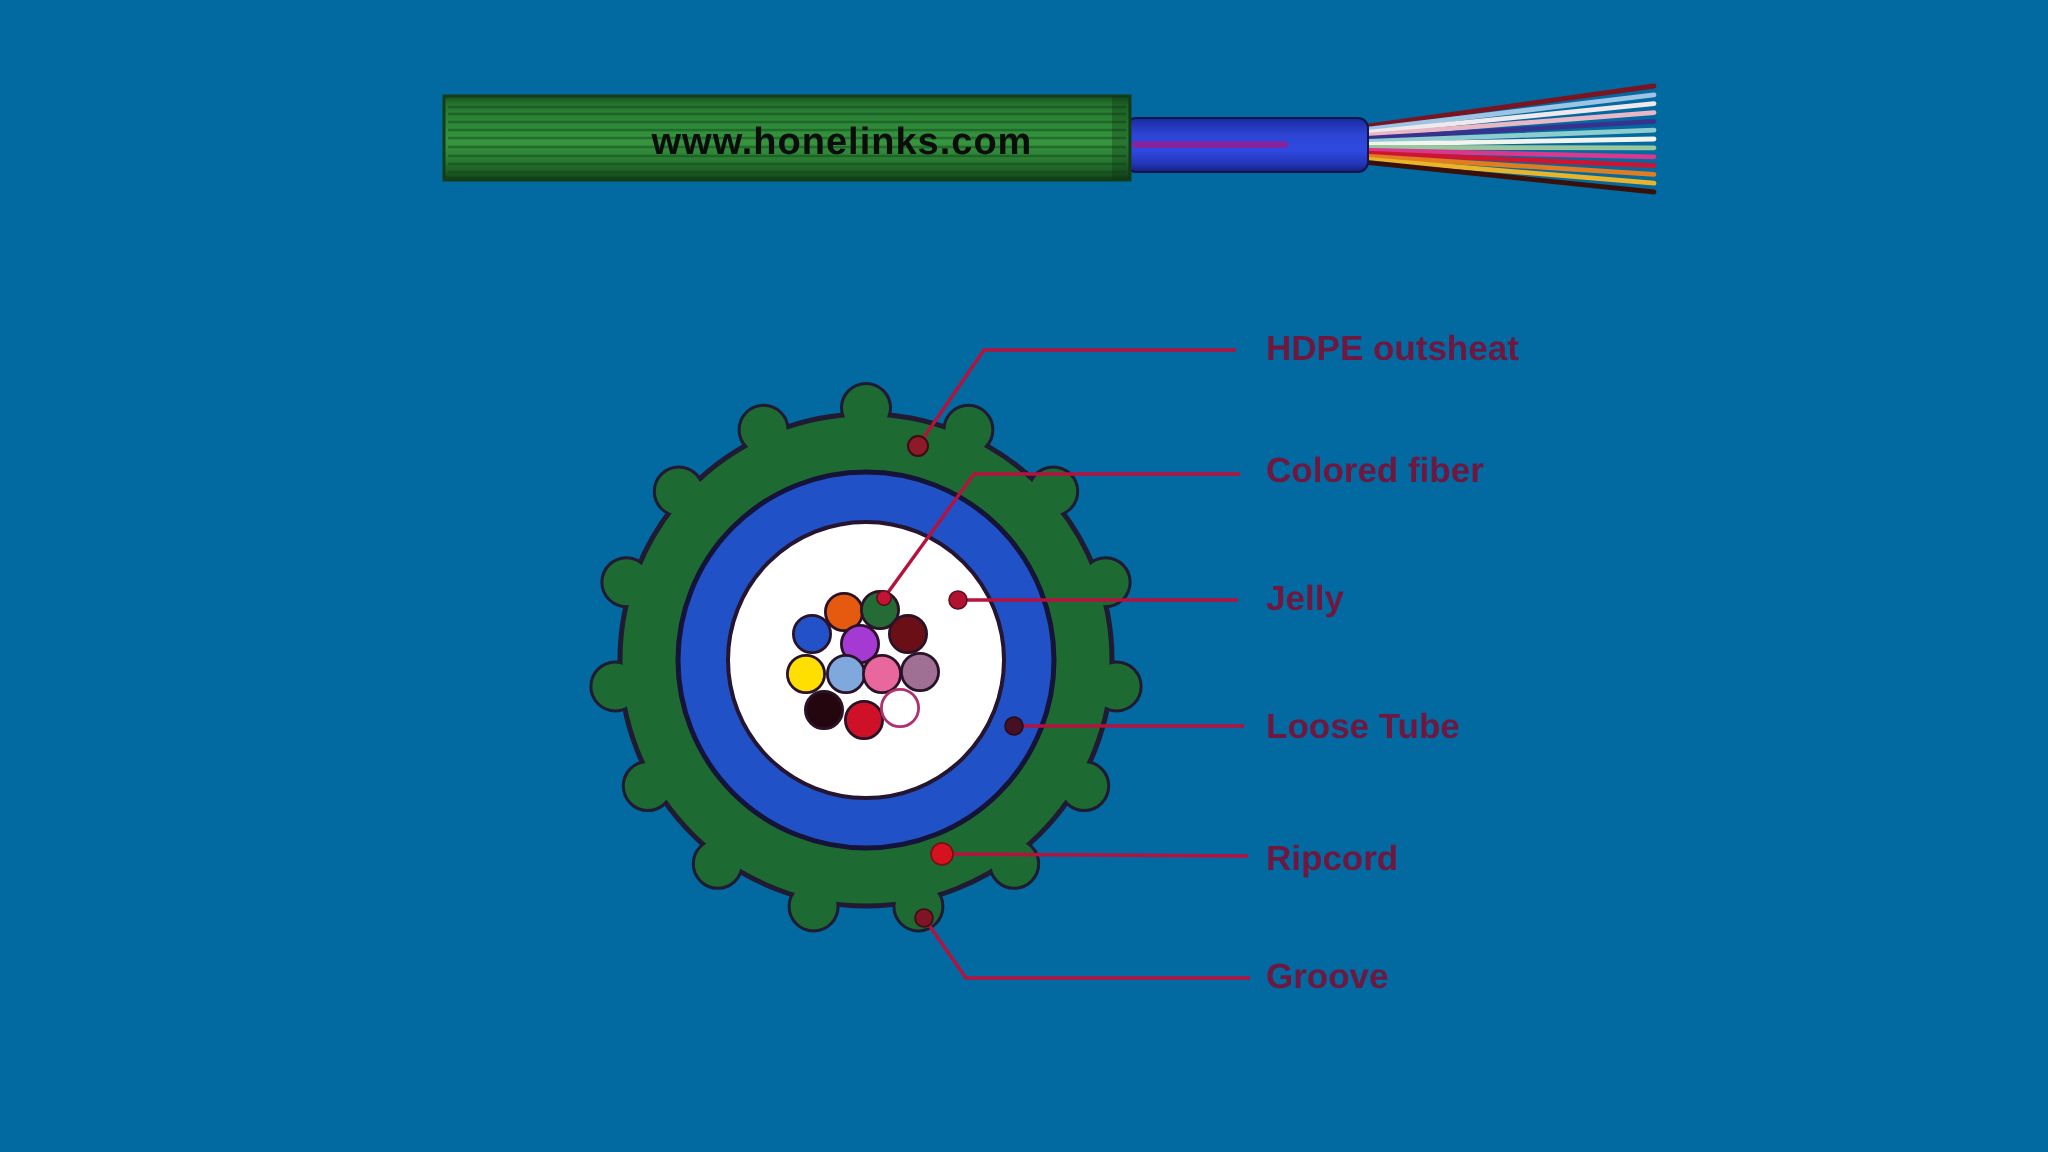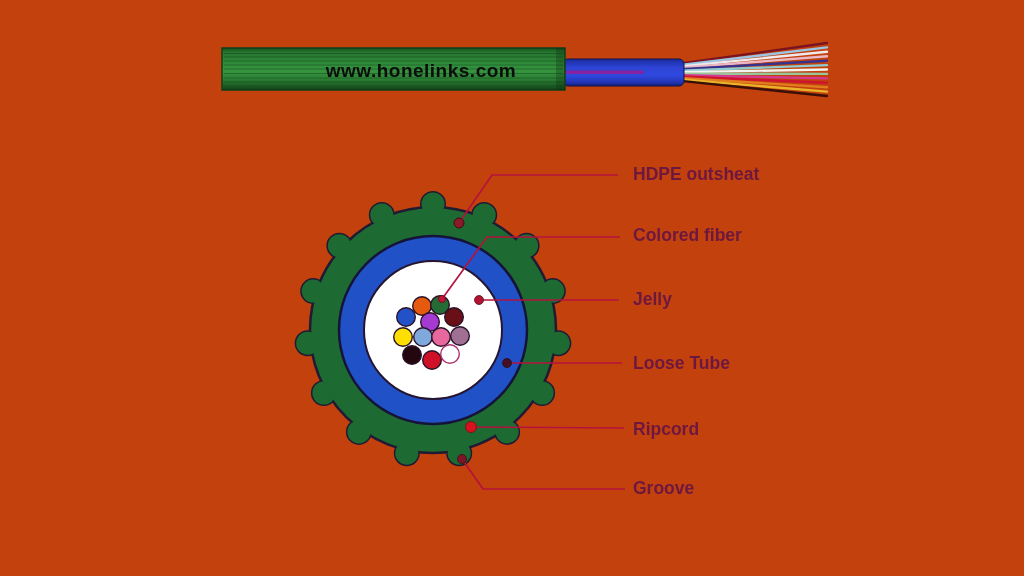--- a/index.html
+++ b/index.html
@@ -1,17 +1,17 @@
 <!DOCTYPE html>
 <html style="--background: #ffffff; --label-color: #6e1840; --leader-line-color: #b5123e; --outline-color: #201a33; --sheath-green: #1d6b33; --tube-blue: #2151c6; --stripe-purple: #8d1f9a; --jelly-white: #ffffff;"><head>
 <meta charset="utf-8">
 <style>
   html,body{margin:0;padding:0;background:#ffffff;}
   .canvas{
-    position:relative;width:1024px;height:576px;background:#c2410c;overflow:hidden;
+    position:relative;width:1024px;height:576px;background:#0369a1;overflow:hidden;
     font-family:"Liberation Sans",sans-serif;
   }
   svg{display:block;}
   .label{
     font-family:"Liberation Sans",sans-serif;
     font-weight:700;font-size:17.5px;
     fill:var(--label-color,#6e1840);
   }
   .brand{
     font-family:"Liberation Sans",sans-serif;

